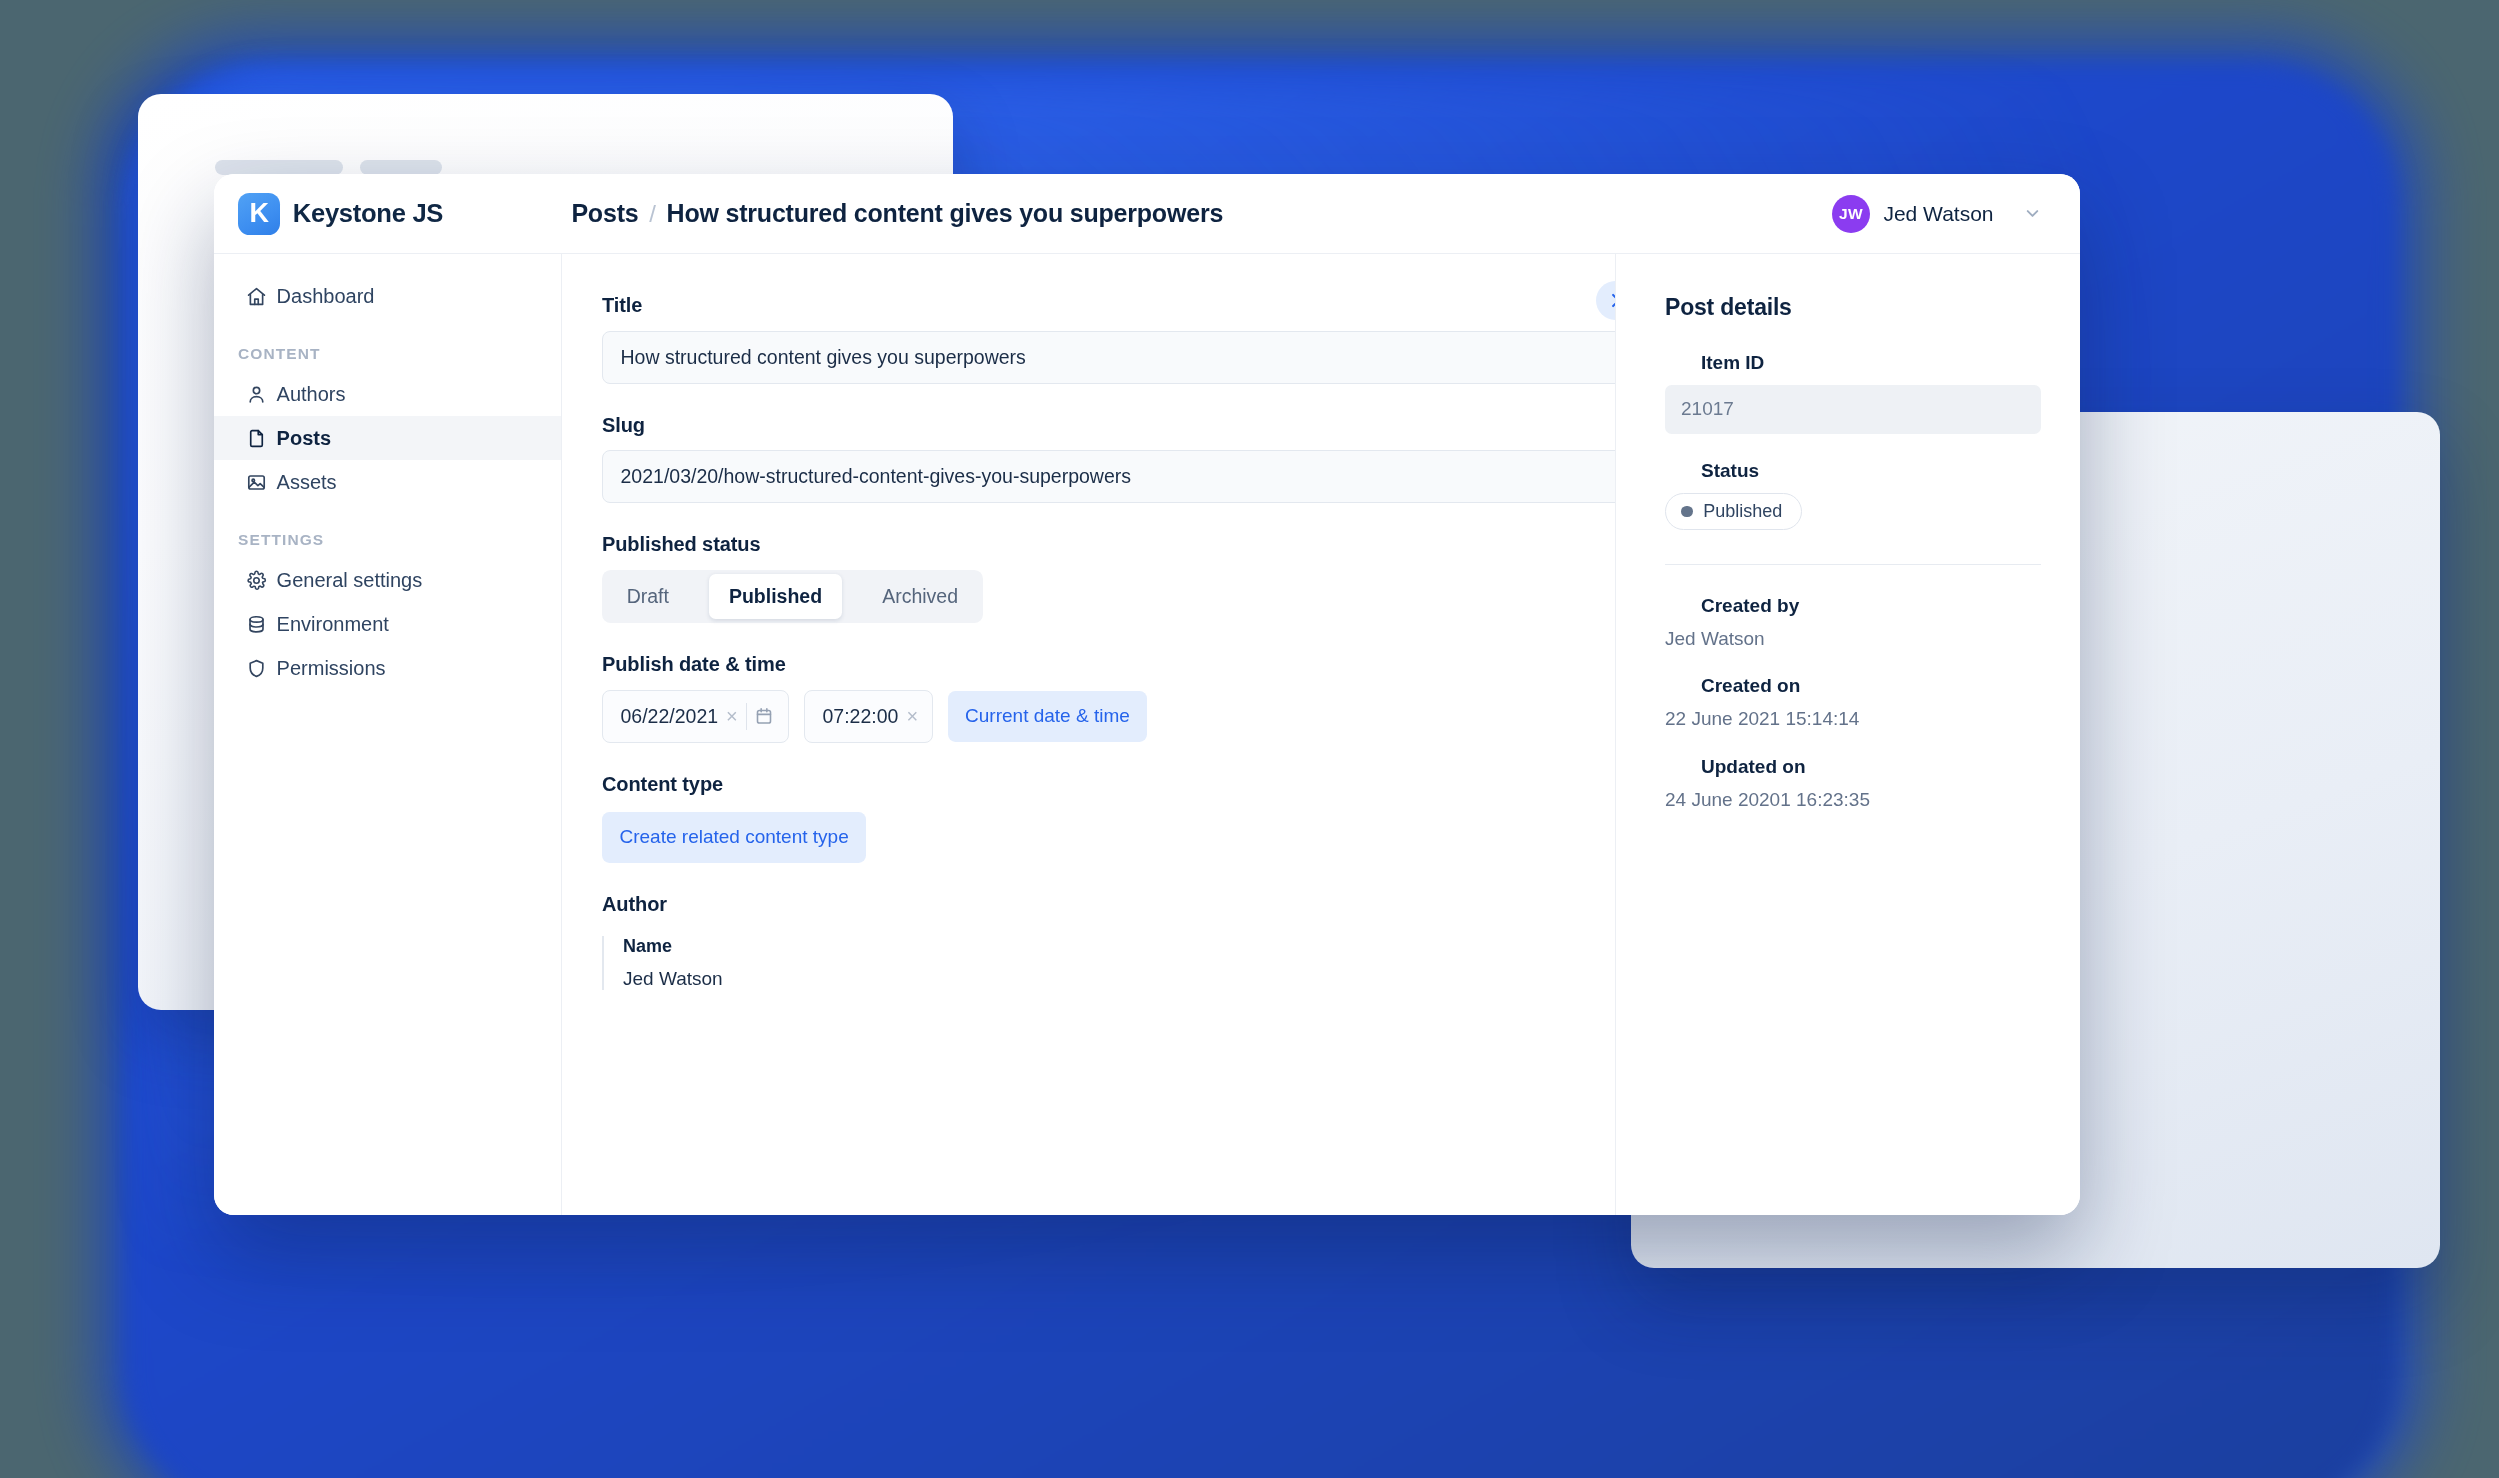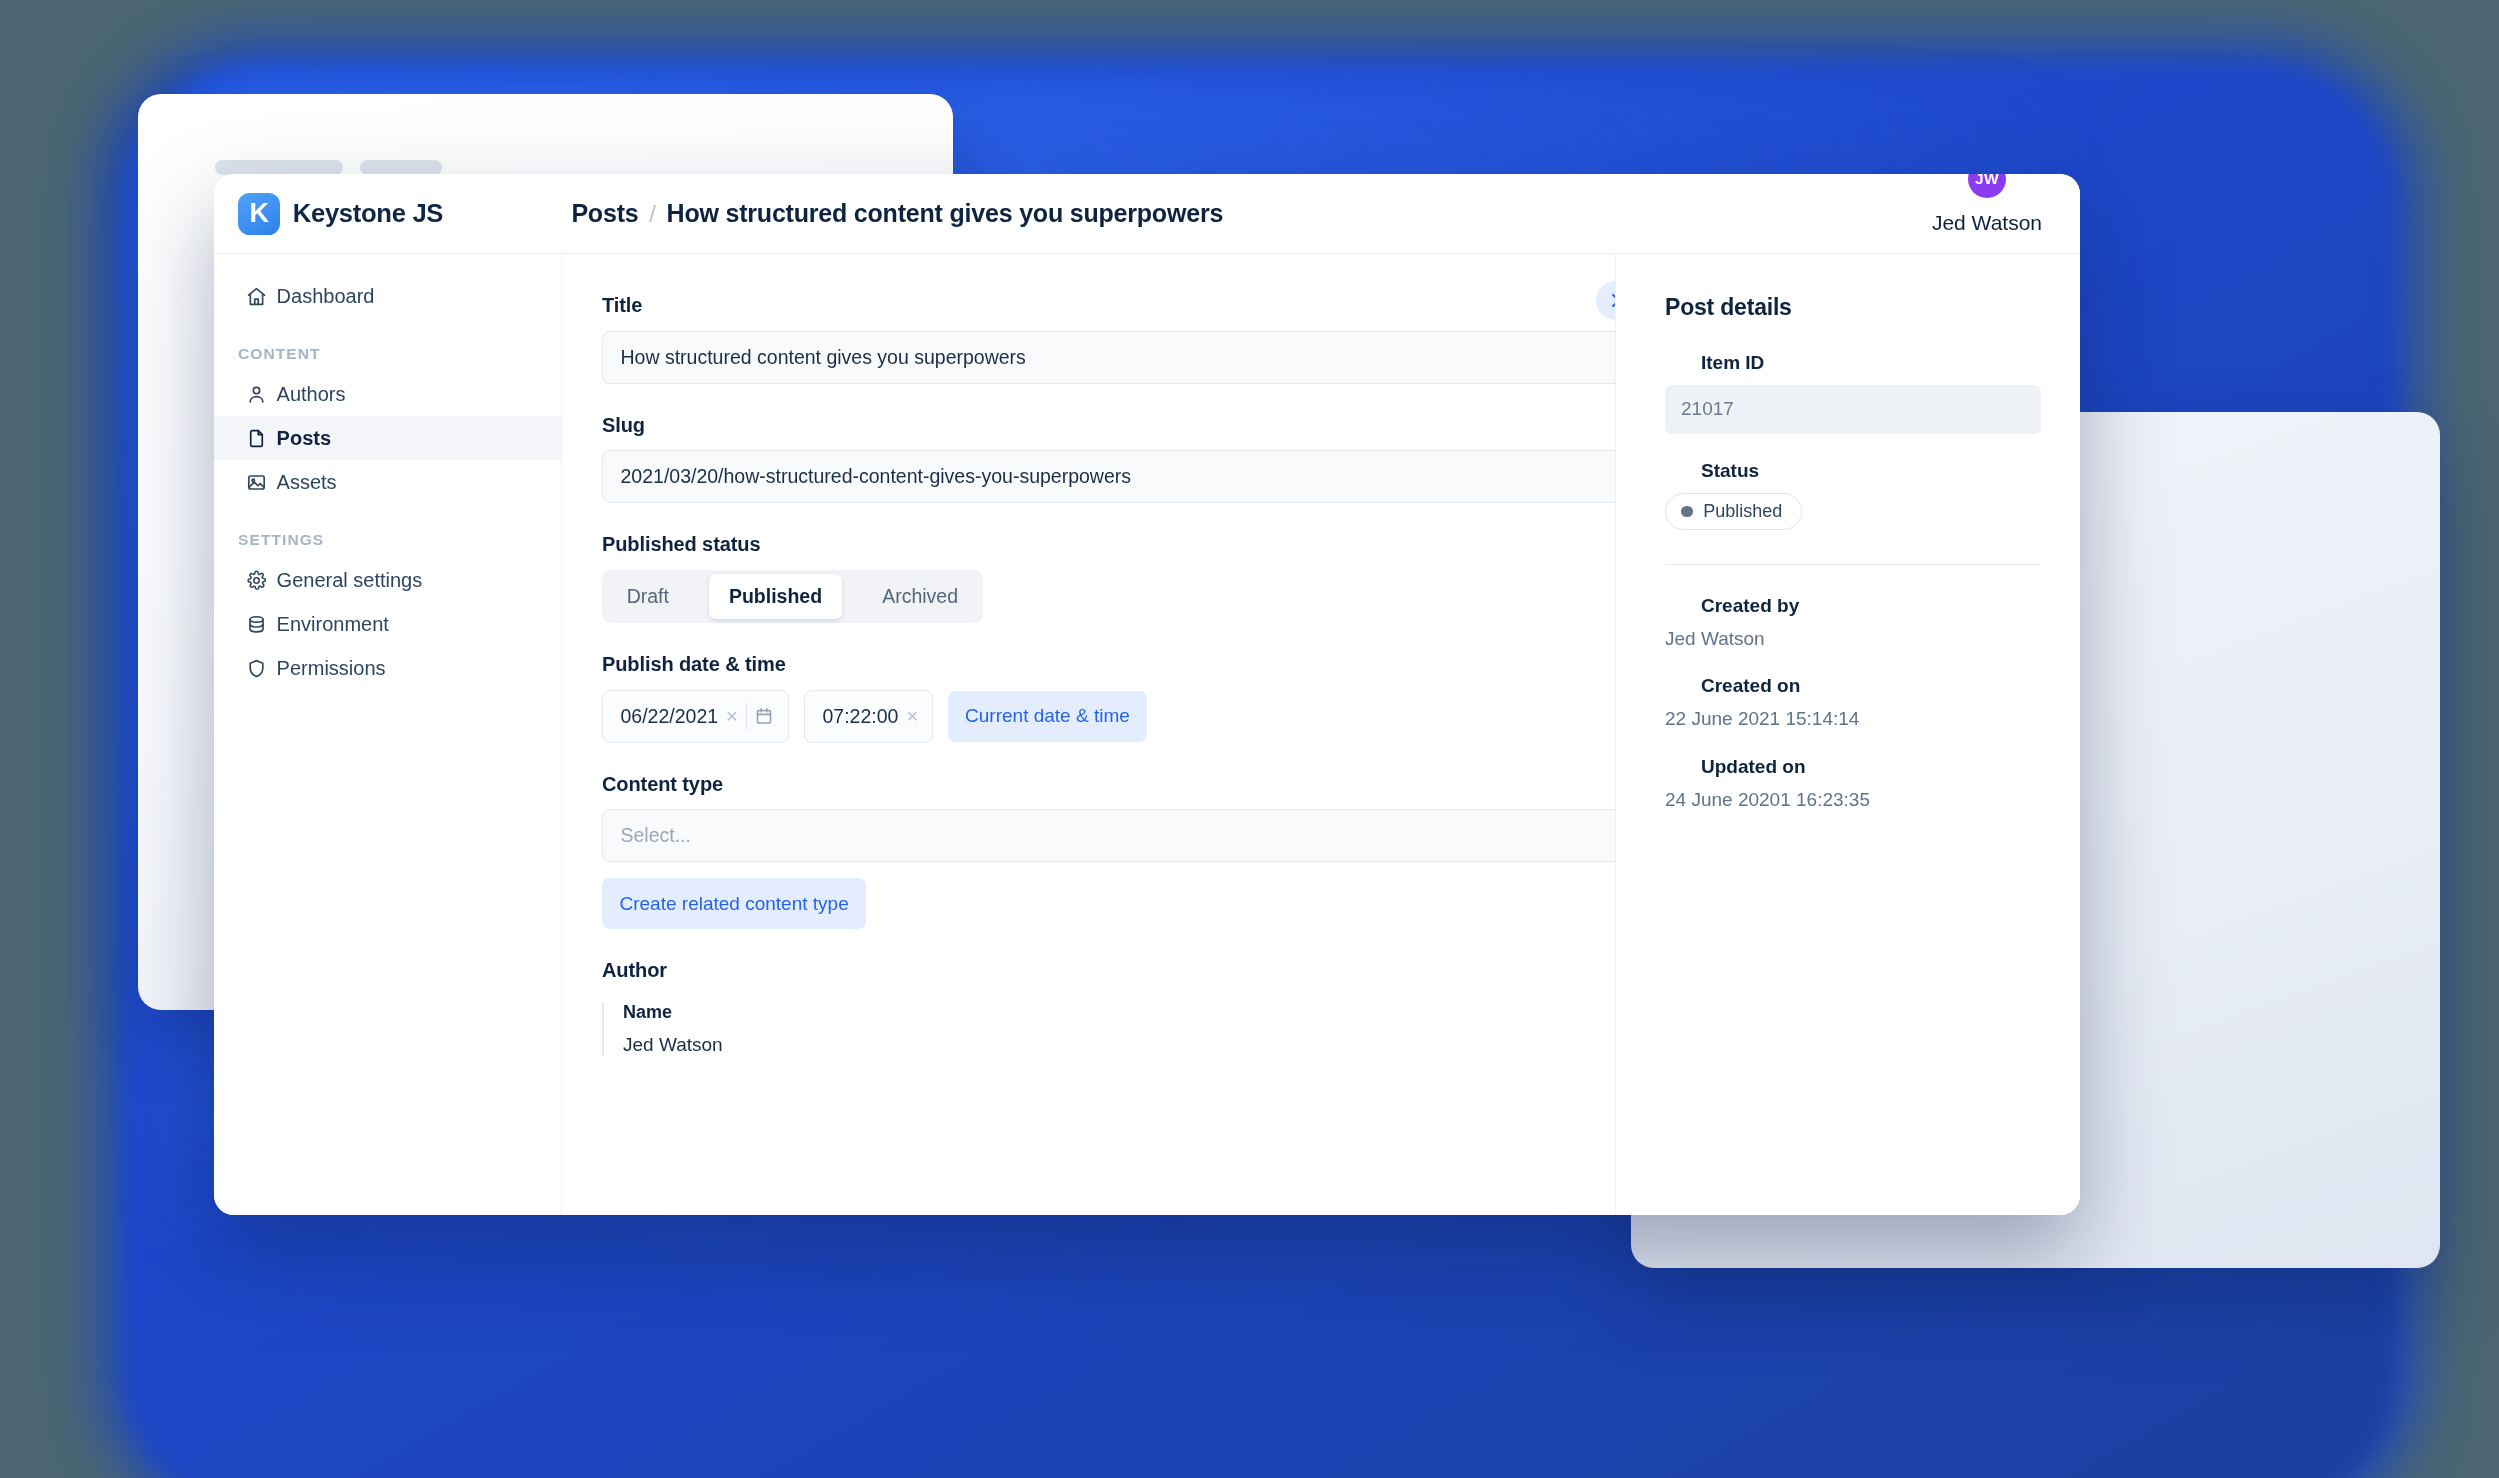--- a/index.html
+++ b/index.html
@@ -134,21 +134,20 @@
     font-weight: bold;
     letter-spacing: -0.2px;
   }
   .bc-sep { color: #b9c3d2; font-weight: normal; font-size: 24px; }
   .bc-crumb { font-weight: bold; }
   .user-box {
     display: flex;
     align-items: center;
     gap: 13.5px;
     padding-right: 38px;
-    flex-direction: column;
   }
   .avatar {
     width: 38px; height: 38px;
     border-radius: 50%;
     background: #8b3cf0;
     color: #fff;
     display: flex; align-items: center; justify-content: center;
     font-size: 15.5px; font-weight: bold;
     letter-spacing: 0.2px;
   }
@@ -520,21 +519,20 @@
               <span>07:22:00</span>
               <span class="x-btn">×</span>
             </div>
 
             <div class="pill-btn">Current date &amp; time</div>
           </div>
         </div>
 
         <div class="field">
           <div class="field-label">Content type</div>
-          <div class="text-input placeholder">Select...</div>
           <div style="margin-top:16px;">
             <span class="pill-btn" style="display:inline-flex;">Create related content type</span>
           </div>
         </div>
 
         <div class="field">
           <div class="field-label">Author</div>
           <div class="rel-block">
             <div class="rel-label">Name</div>
             <div class="rel-value">Jed Watson</div>

